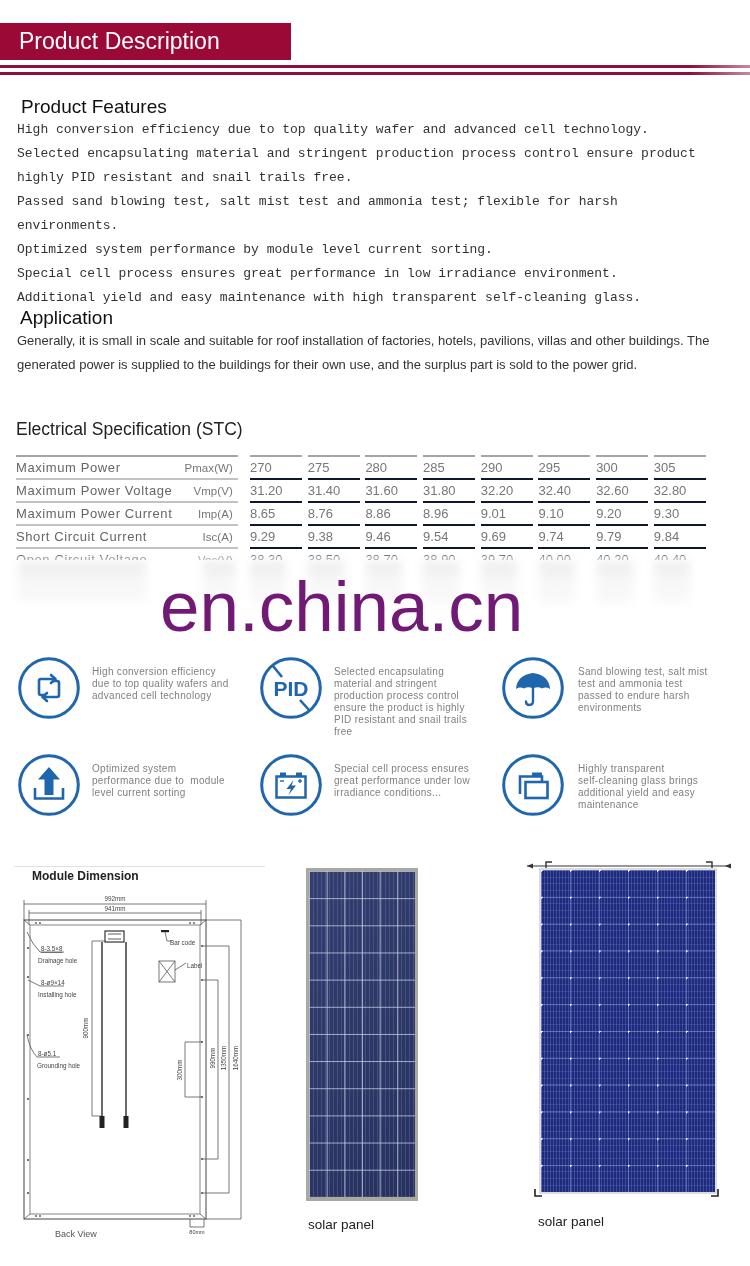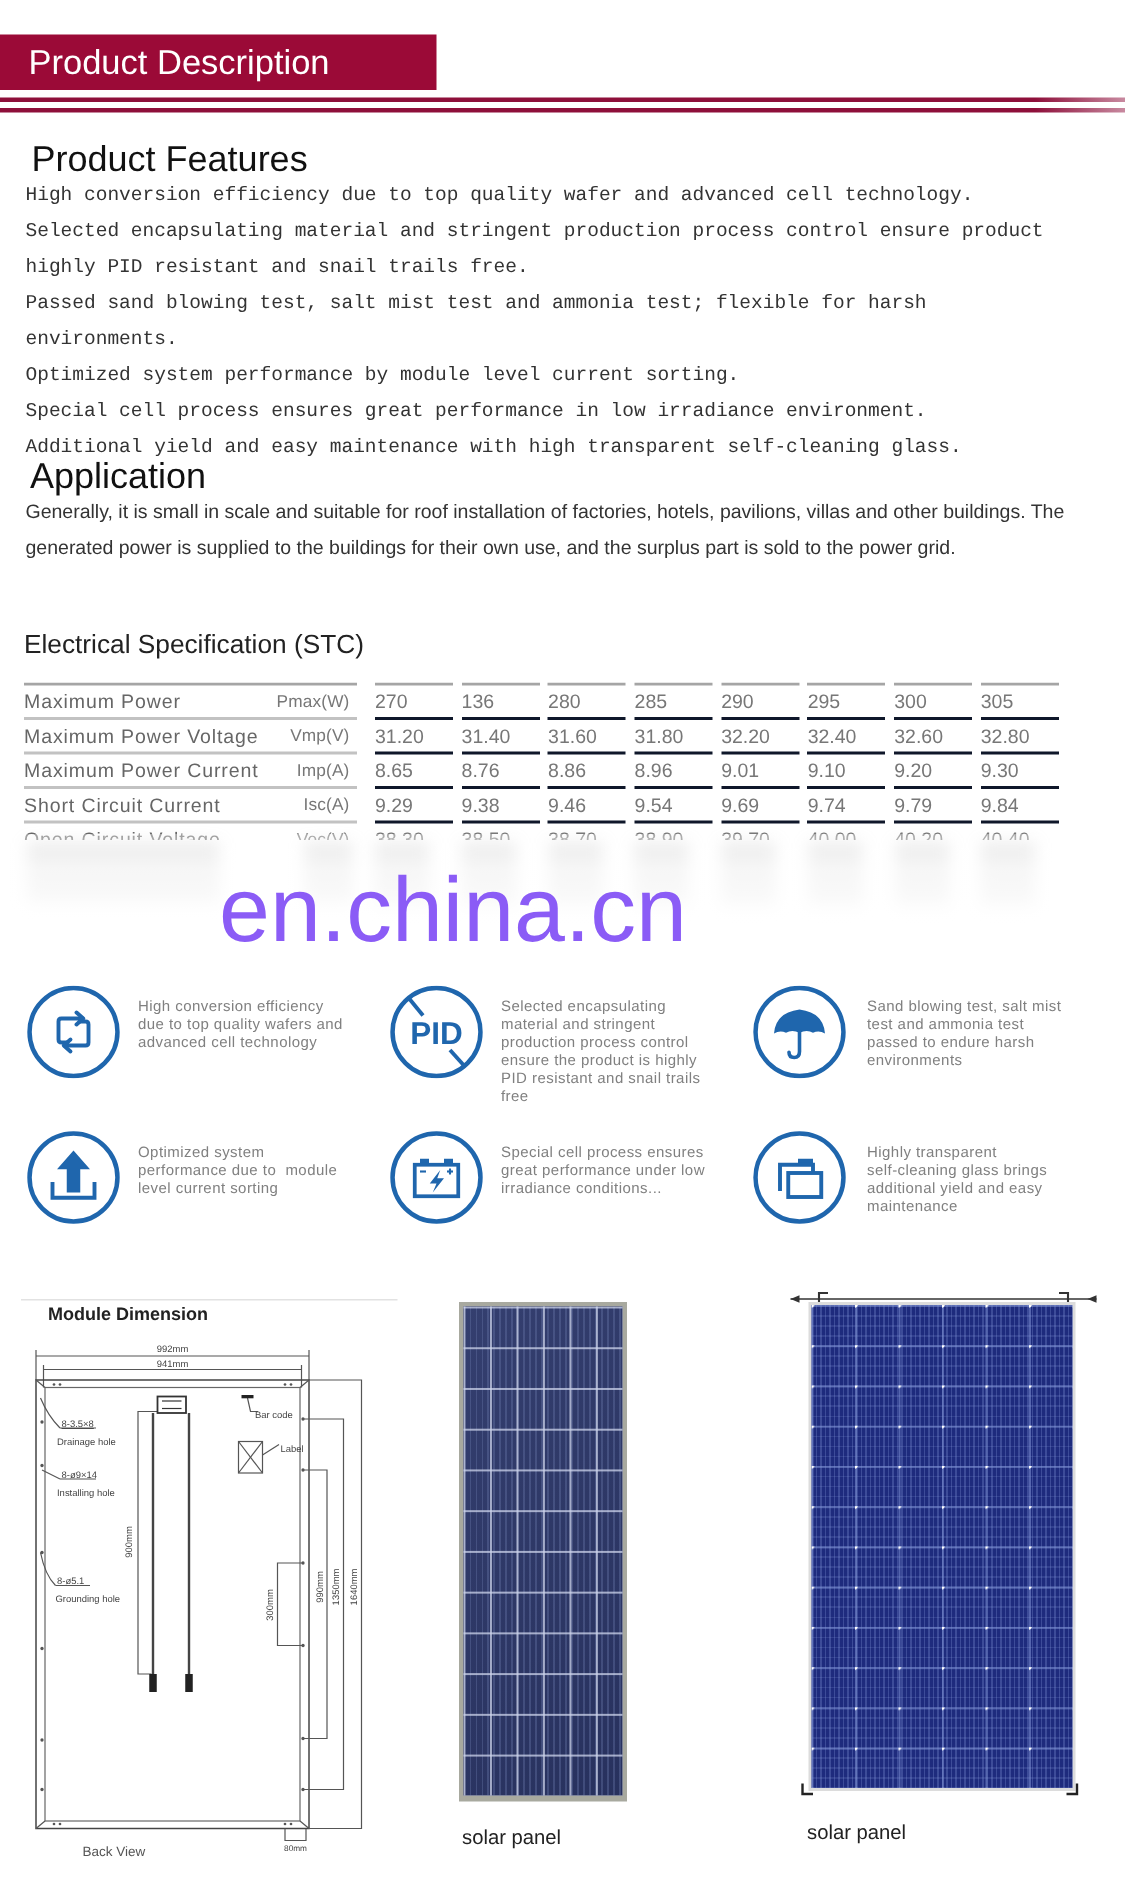--- a/index.html
+++ b/index.html
@@ -6,21 +6,21 @@
   .page { position: relative; width: 750px; height: 1266px; overflow: hidden; background: #ffffff;
           font-family: "Liberation Sans", sans-serif; color: #333; }
   .abs { position: absolute; }
 
   
   .hdr-bar { left: 0; top: 23px; width: 291px; height: 37px; background: #9b0a37; }
   .hdr-title { left: 19px; top: 23px; height: 37px; line-height: 37px; font-size: 23px; color: #ffffff; white-space: nowrap; }
   .hdr-line { left: 0; width: 750px; height: 3px; background: linear-gradient(to right, #8e0f3a 0%, #8e0f3a 92%, #c88aa0 100%); }
 
   
-  .h-sec { font-size: 24px; line-height: 22px; color: #111; white-space: nowrap; }
+  .h-sec { font-size: 19px; line-height: 22px; color: #111; white-space: nowrap; }
   .feat-list { left: 17px; top: 118px; width: 708px; font-size: 13px; line-height: 24px; color: #333; }
   .feat-item { display: block; font-family: Liberation Mono, monospace; }
   .app-text { left: 17px; top: 329px; width: 708px; font-size: 13px; line-height: 24px; color: #333; }
 
   .spec-heading { left: 16px; top: 418px; font-size: 17.5px; line-height: 22px; color: #222; white-space: nowrap; }
 
   
   .spec-table { left: 16px; top: 455px; width: 700px; height: 105px; overflow: hidden; }
   .spec-row { display: flex; height: 23px; }
   .c-label { width: 222px; margin-right: 12px; box-sizing: border-box; border-top: 2px solid #c2c2c2;
@@ -28,21 +28,21 @@
              font-size: 13px; color: #666; letter-spacing: 0.6px; white-space: nowrap; }
   .c-unit { font-size: 11.5px; color: #777; letter-spacing: 0.1px; }
   .c-val { width: 52px; margin-right: 5.7px; box-sizing: border-box; border-top: 2px solid #0f172a;
            font-size: 13px; color: #777; line-height: 21px; white-space: nowrap; }
   .spec-row.first .c-label, .spec-row.first .c-val { border-top-color: #a5a5a5; }
 
   .smudge { background: rgba(150,150,150,0.32); filter: blur(5px); }
   .fade { left: 0; top: 556px; width: 750px; height: 60px;
           background: linear-gradient(to bottom, rgba(255,255,255,0.35), rgba(255,255,255,0.75) 40%, rgba(255,255,255,0.9)); }
 
-  .watermark { left: 146px; top: 564px; font-size: 61px; line-height: 85px; color: #8b5cf6; white-space: nowrap; letter-spacing: 0px; }
+  .watermark { left: 160px; top: 564px; font-size: 71px; line-height: 85px; color: #701a75; white-space: nowrap; letter-spacing: 0px; }
 
   
   .hl-icon { width: 62px; height: 62px; }
   .hl-text { font-size: 10px; line-height: 12px; color: #808080; letter-spacing: 0.3px; white-space: nowrap; }
   .hl-line { display: block; }
 
   
   .md-topline { left: 14px; top: 866px; width: 251px; height: 1px; background: #e2e2e2; }
   .md-title { left: 32px; top: 868px; font-size: 12px; font-weight: bold; line-height: 16px; color: #222; white-space: nowrap; }
   .md-svg { left: 0; top: 880px; }
@@ -91,21 +91,21 @@
   <div class="abs app-text">Generally, it is small in scale and suitable for roof installation of factories, hotels, pavilions, villas and other buildings. The generated power is supplied to the buildings for their own use, and the surplus part is sold to the power grid.</div>
 
   <div class="abs spec-heading">Electrical Specification (STC)</div>
   <div class="abs spec-table">
     <div class="spec-row first">
       <div class="c-label">
         <span>Maximum Power</span>
         <span class="c-unit">Pmax(W)</span>
       </div>
       <div class="c-val">270</div>
-      <div class="c-val">136</div>
+      <div class="c-val">275</div>
       <div class="c-val">280</div>
       <div class="c-val">285</div>
       <div class="c-val">290</div>
       <div class="c-val">295</div>
       <div class="c-val">300</div>
       <div class="c-val">305</div>
     </div>
     <div class="spec-row">
       <div class="c-label">
         <span>Maximum Power Voltage</span>

